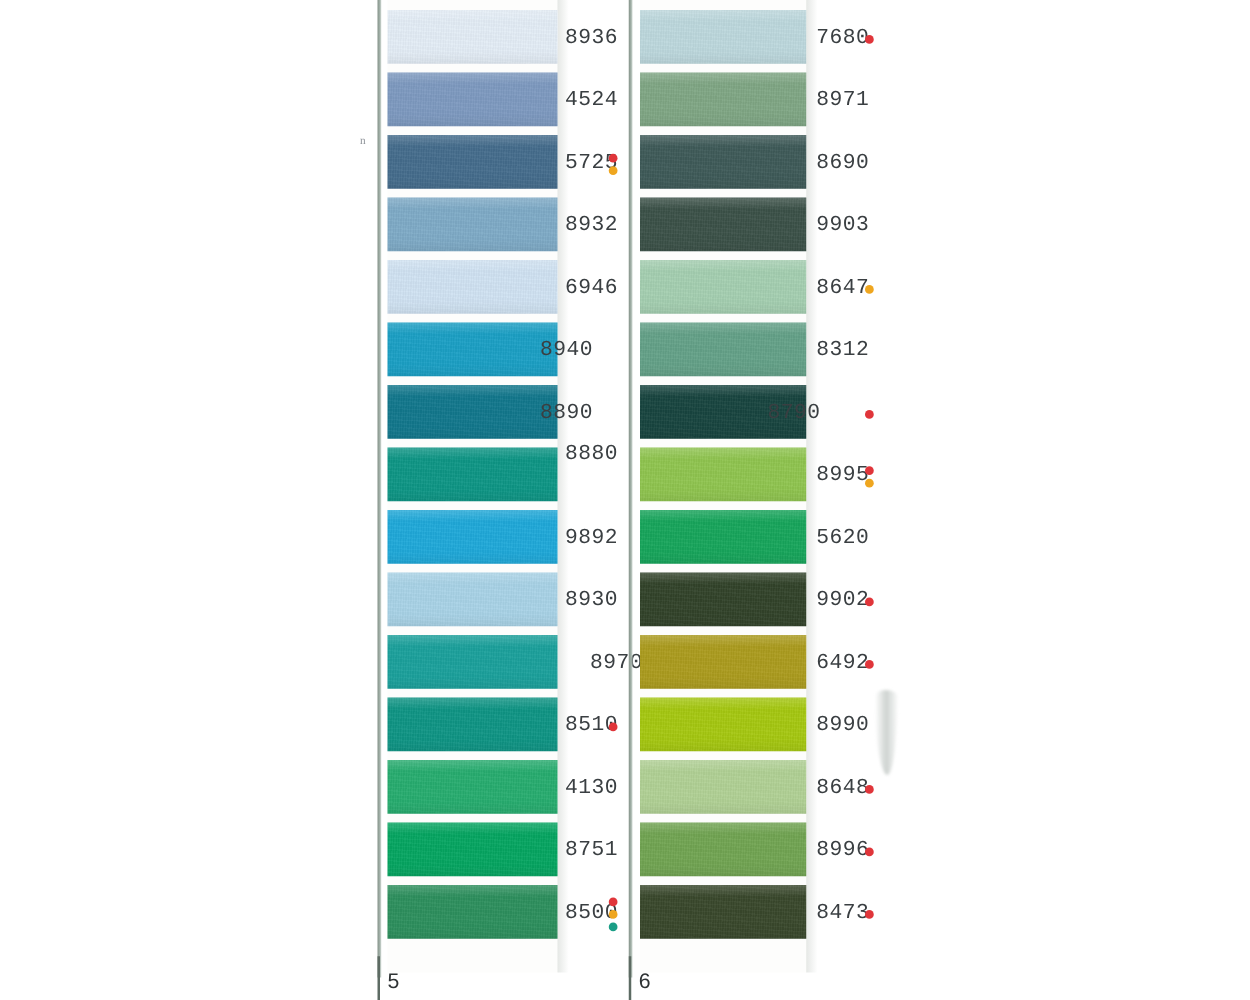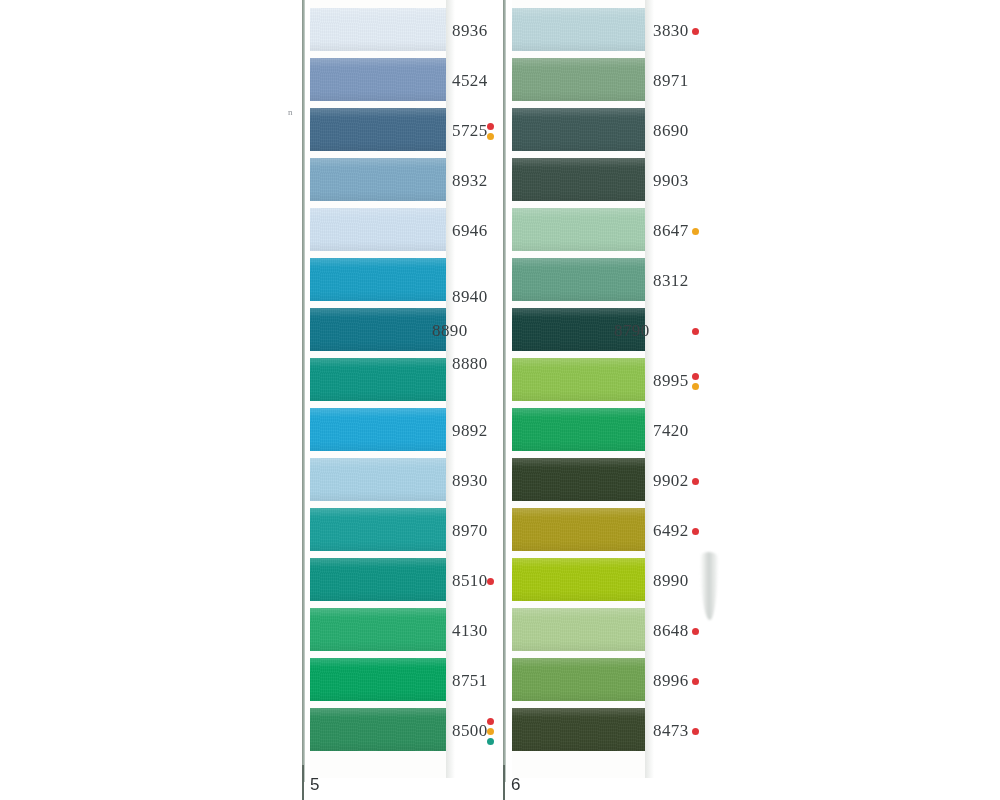--- a/index.html
+++ b/index.html
@@ -78,21 +78,21 @@
     background: linear-gradient(to bottom, rgba(255,255,255,.16), rgba(255,255,255,0) 22%, rgba(255,255,255,0) 78%, rgba(0,0,0,.05));
     pointer-events: none;
   }
 
   .code {
     position: absolute;
     font-size: 17px;
     color: #3a3f42;
     letter-spacing: .4px;
     white-space: nowrap;
-    font-family: Liberation Serif, serif;
+    font-family: Liberation Mono, monospace;
   }
 
   .dots {
     position: absolute;
     display: flex;
     flex-direction: column;
     gap: 3px;
     align-items: center;
   }
   .dot {
@@ -161,41 +161,41 @@
           <div class="chip" style="background: rgb(126, 170, 198);"></div>
         </div>
         <div class="code" style="left: 452px; top: 171px;">8932</div>
         <div class="swatch" style="left: 310px; top: 208px; width: 136px; height: 43px;">
           <div class="chip" style="background: rgb(207, 225, 241);"></div>
         </div>
         <div class="code" style="left: 452px; top: 221px;">6946</div>
         <div class="swatch" style="left: 310px; top: 258px; width: 136px; height: 43px;">
           <div class="chip" style="background: rgb(27, 159, 196);"></div>
         </div>
-        <div class="code" style="left: 452px; top: 271px; margin-top: 16px;">8940</div>
+        <div class="code" style="left: 432px; top: 271px;">8940</div>
         <div class="swatch" style="left: 310px; top: 308px; width: 136px; height: 43px;">
           <div class="chip" style="background: rgb(18, 119, 140);"></div>
         </div>
         <div class="code" style="left: 432px; top: 321px;">8890</div>
         <div class="swatch" style="left: 310px; top: 358px; width: 136px; height: 43px;">
           <div class="chip" style="background: rgb(14, 149, 133);"></div>
         </div>
         <div class="code" style="left: 452px; top: 354px;">8880</div>
         <div class="swatch" style="left: 310px; top: 408px; width: 136px; height: 43px;">
           <div class="chip" style="background: rgb(31, 168, 216);"></div>
         </div>
         <div class="code" style="left: 452px; top: 421px;">9892</div>
         <div class="swatch" style="left: 310px; top: 458px; width: 136px; height: 43px;">
           <div class="chip" style="background: rgb(168, 210, 230);"></div>
         </div>
         <div class="code" style="left: 452px; top: 471px;">8930</div>
         <div class="swatch" style="left: 310px; top: 508px; width: 136px; height: 43px;">
           <div class="chip" style="background: rgb(27, 160, 155);"></div>
         </div>
-        <div class="code" style="left: 452px; top: 521px;">8970</div>
+        <div class="code" style="left: 472px; top: 521px;">8970</div>
         <div class="swatch" style="left: 310px; top: 558px; width: 136px; height: 43px;">
           <div class="chip" style="background: rgb(15, 148, 132);"></div>
         </div>
         <div class="code" style="left: 452px; top: 571px;">8510</div>
         <div class="dots" style="left: 487px; top: 578px;">
           <span class="dot" style="background: rgb(224, 53, 58);"></span>
         </div>
         <div class="swatch" style="left: 310px; top: 608px; width: 136px; height: 43px;">
           <div class="chip" style="background: rgb(39, 172, 111);"></div>
         </div>
@@ -215,21 +215,21 @@
         </div>
         <div class="pagerule" style="left: 302px; top: 765px; height: 35px; background: rgb(93, 107, 99);"></div>
         <div class="pagenum" style="left: 310px; top: 775px;">5</div>
       </div>
       <div class="column" style="left: 0px;">
         <div class="spine" style="left: 503px;"></div>
         <div class="card" style="left: 512px; width: 133px;"></div>
         <div class="swatch" style="left: 512px; top: 8px; width: 133px; height: 43px;">
           <div class="chip" style="background: rgb(188, 215, 220);"></div>
         </div>
-        <div class="code" style="left: 653px; top: 21px;">3830</div>
+        <div class="code" style="left: 653px; top: 21px;">7680</div>
         <div class="dots" style="left: 692px; top: 28px;">
           <span class="dot" style="background: rgb(224, 53, 58);"></span>
         </div>
         <div class="swatch" style="left: 512px; top: 58px; width: 133px; height: 43px;">
           <div class="chip" style="background: rgb(127, 166, 132);"></div>
         </div>
         <div class="code" style="left: 653px; top: 71px;">8971</div>
         <div class="swatch" style="left: 512px; top: 108px; width: 133px; height: 43px;">
           <div class="chip" style="background: rgb(62, 90, 88);"></div>
         </div>
@@ -260,21 +260,21 @@
           <div class="chip" style="background: rgb(143, 196, 79);"></div>
         </div>
         <div class="code" style="left: 653px; top: 371px;">8995</div>
         <div class="dots" style="left: 692px; top: 373px;">
           <span class="dot" style="background: rgb(224, 53, 58);"></span>
           <span class="dot" style="background: rgb(239, 166, 31);"></span>
         </div>
         <div class="swatch" style="left: 512px; top: 408px; width: 133px; height: 43px;">
           <div class="chip" style="background: rgb(23, 165, 91);"></div>
         </div>
-        <div class="code" style="left: 653px; top: 421px;">7420</div>
+        <div class="code" style="left: 653px; top: 421px;">5620</div>
         <div class="swatch" style="left: 512px; top: 458px; width: 133px; height: 43px;">
           <div class="chip" style="background: rgb(50, 67, 42);"></div>
         </div>
         <div class="code" style="left: 653px; top: 471px;">9902</div>
         <div class="dots" style="left: 692px; top: 478px;">
           <span class="dot" style="background: rgb(224, 53, 58);"></span>
         </div>
         <div class="swatch" style="left: 512px; top: 508px; width: 133px; height: 43px;">
           <div class="chip" style="background: rgb(171, 155, 30);"></div>
         </div>

